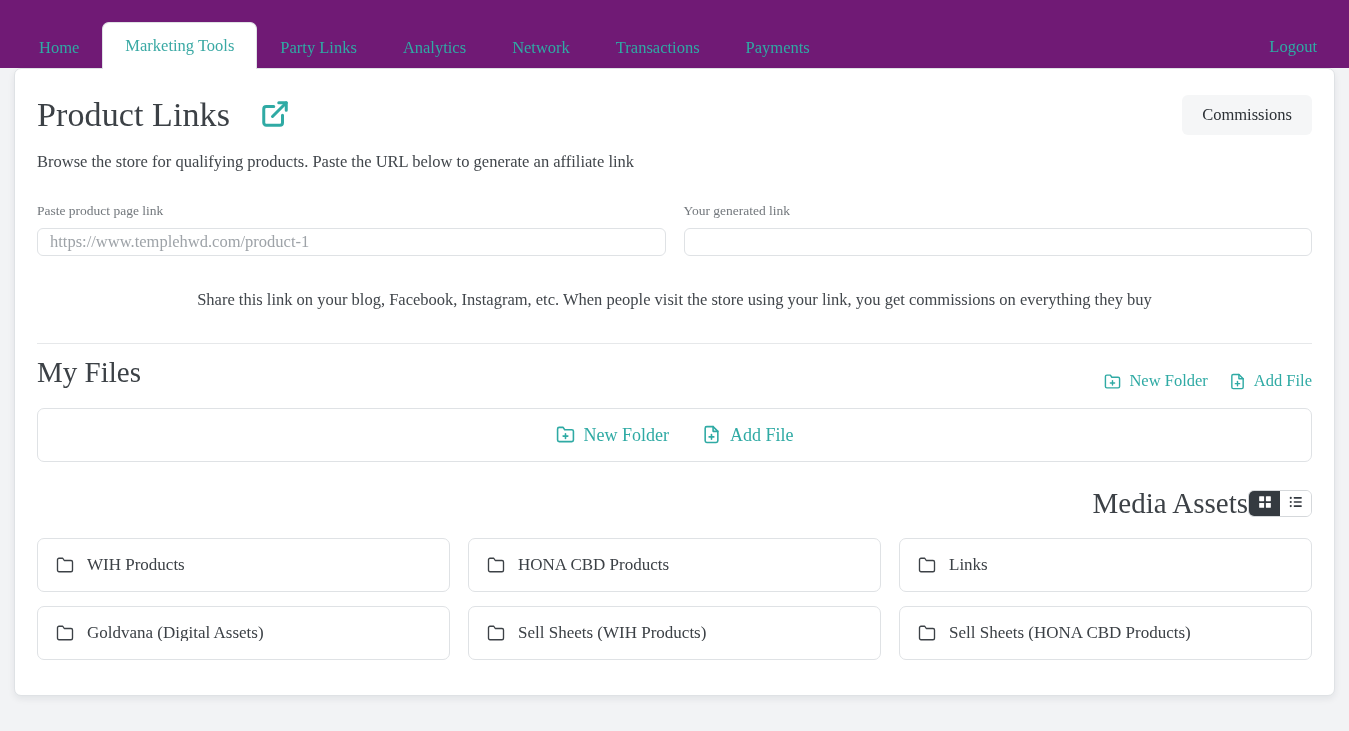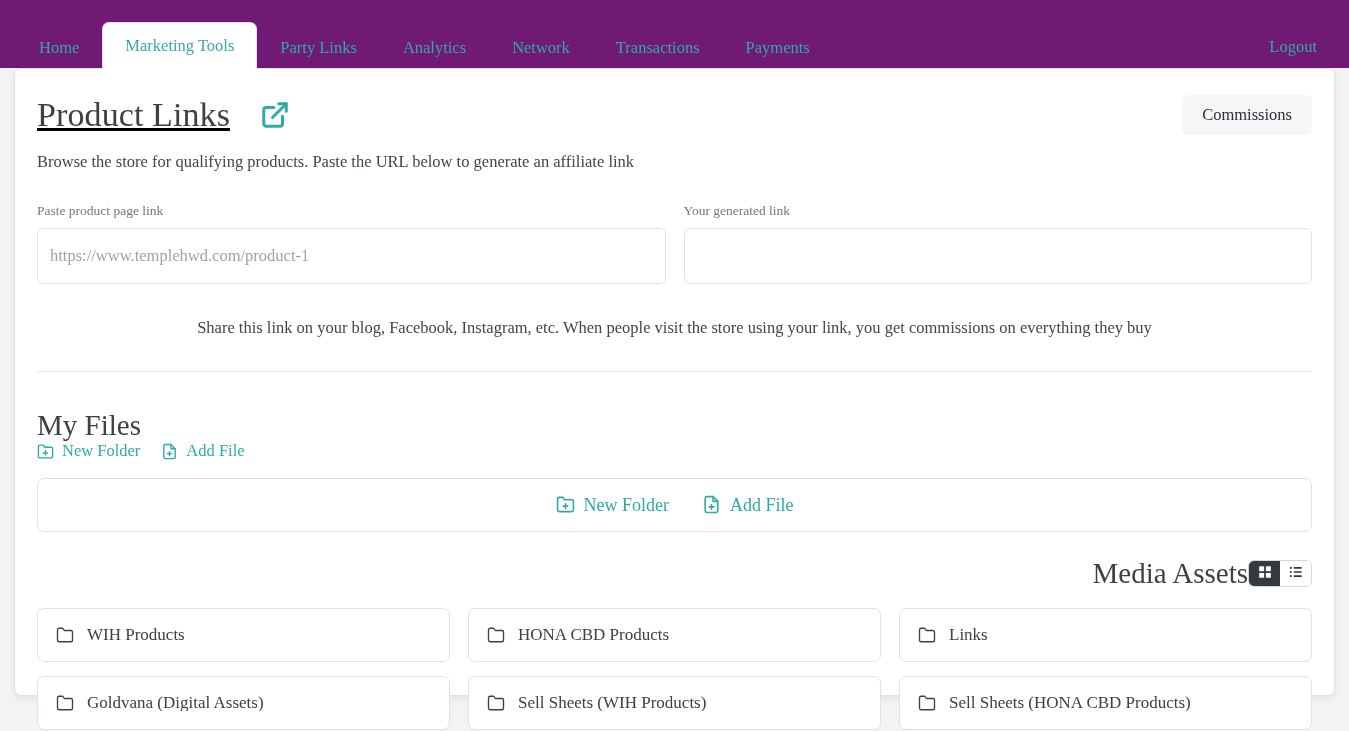--- a/index.html
+++ b/index.html
@@ -78,21 +78,21 @@
     padding: 26px 22px 28px 22px;
     height: 628px;
     z-index: 2;
   }
 
   .card-head {
     display: flex;
     align-items: flex-start;
     justify-content: space-between;
   }
-  .title-wrap { display: flex; align-items: center; gap: 30px; text-decoration: underline; }
+  .title-wrap { display: flex; align-items: flex-start; gap: 30px; }
   h1.page-title {
     margin: 0;
     font-size: 34px;
     font-weight: normal;
     color: #3c4146;
     letter-spacing: .1px;
     line-height: 1.15;
   }
   .ext-link-icon { display: block; margin-top: 4px; cursor: pointer; }
 
@@ -125,21 +125,21 @@
   .field-label {
     display: block;
     font-size: 13.5px;
     color: #73787d;
     margin-bottom: 9px;
     line-height: 1.2;
   }
   .field-input {
     display: block;
     width: 100%;
-    height: 56px;
+    height: 28px;
     padding: 6px 12px;
     font-family: inherit;
     font-size: 16.5px;
     color: #3c4146;
     background: #fff;
     border: 1px solid #dfe2e5;
     border-radius: 6px;
     outline: none;
   }
   .field-input::placeholder { color: #9ea3a8; opacity: 1; }
@@ -155,24 +155,23 @@
   .divider {
     margin: 33px 0 0 0;
     border: none;
     border-top: 1px solid #e6e8ea;
     height: 0;
   }
 
   
   .section-head {
     display: flex;
-    align-items: flex-start;
+    align-items: flex-end;
     justify-content: space-between;
-    margin-top: 37px;
-    flex-direction: column;
+    margin-top: 12px;
   }
   h2.section-title {
     margin: 0;
     font-size: 29px;
     font-weight: normal;
     color: #3c4146;
     line-height: 1.15;
   }
   .action-links { display: flex; align-items: center; gap: 21px; }
   .action-link {

